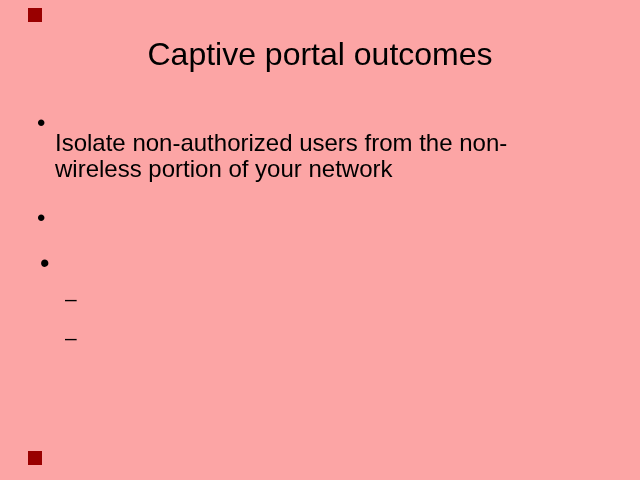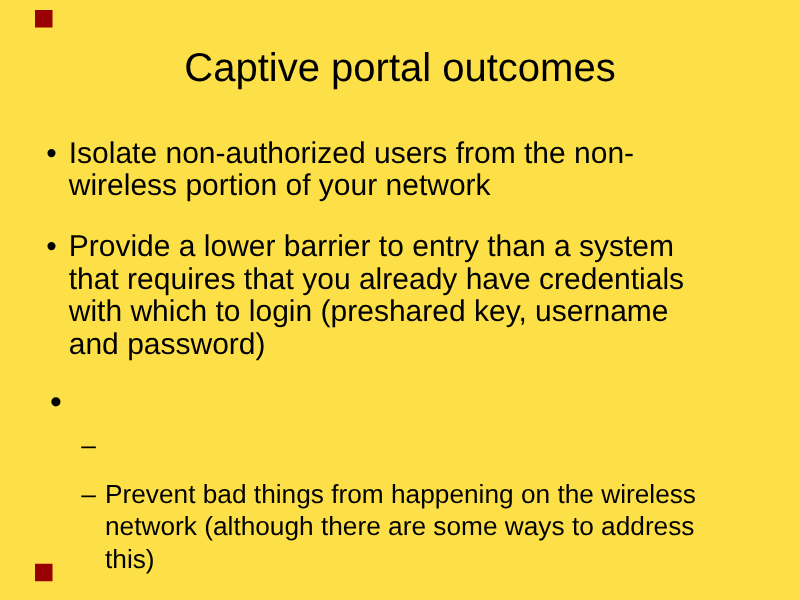--- a/index.html
+++ b/index.html
@@ -6,21 +6,21 @@
   body {
     width: 640px; height: 480px;
     background: #ffffff;
     font-family: "Liberation Sans", sans-serif;
     color: #000000;
     overflow: hidden;
   }
   .slide {
     position: relative;
     width: 640px; height: 480px;
-    background: #fde047;
+    background: #fca5a5;
     overflow: hidden;
   }
   .corner-square {
     position: absolute;
     left: 28px;
     width: 14px; height: 14px;
     background: #990000;
   }
   .corner-square.top { top: 8px; }
   .corner-square.bottom { top: 451px; }
@@ -44,20 +44,21 @@
     align-items: flex-start;
     font-size: 24px;
     line-height: 26px;
   }
   .row .marker-cell {
     flex: 0 0 18px;
     width: 18px;
   }
   .row .text-cell {
     white-space: pre;
+    margin-top: 20px;
   }
   .row.b1 { margin-bottom: 23px; }
   .row.b2 { margin-bottom: 17px; }
   .row.b3 {
     font-size: 27px;
     line-height: 30px;
     padding-left: 3px;
     margin-bottom: 8px;
   }
   .row.b3 .marker-cell { flex: 0 0 24px; width: 24px; }
@@ -81,38 +82,31 @@
   <div class="content">
 
     <div class="row b1">
       <span class="marker-cell">•</span>
       <span class="text-cell">Isolate non-authorized users from the non-
 wireless portion of your network</span>
     </div>
 
     <div class="row b2">
       <span class="marker-cell">•</span>
-      <span class="text-cell">Provide a lower barrier to entry than a system
-that requires that you already have credentials
-with which to login (preshared key, username
-and password)</span>
     </div>
 
     <div class="row b3">
       <span class="marker-cell">•</span>
     </div>
 
     <div class="row sub sub1">
       <span class="marker-cell">–</span>
     </div>
 
     <div class="row sub">
       <span class="marker-cell">–</span>
-      <span class="text-cell">Prevent bad things from happening on the wireless
-network (although there are some ways to address
-this)</span>
     </div>
 
   </div>
 
   <div class="corner-square bottom" style="background: rgb(153, 0, 0);"></div>
 
 </div>
 
 </body></html>

